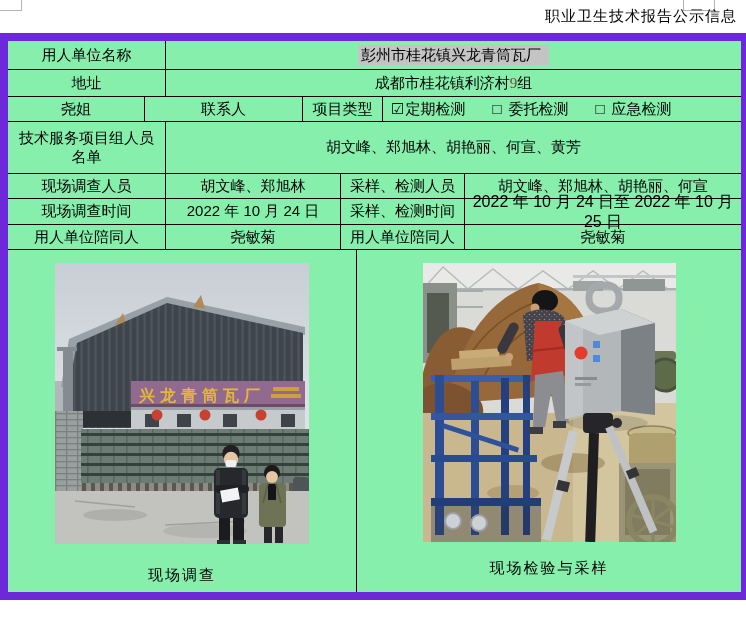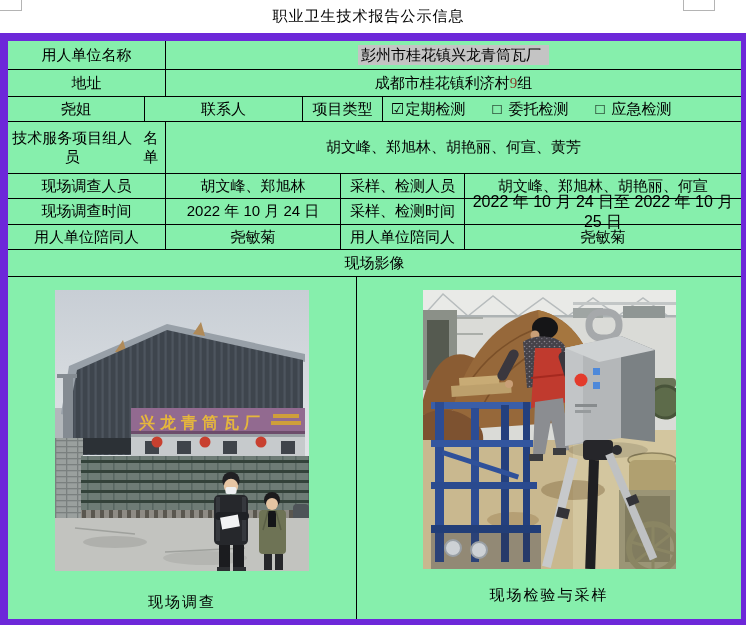--- a/index.html
+++ b/index.html
@@ -6,21 +6,21 @@
   body{
     width:746px;height:625px;position:relative;background:#fff;overflow:hidden;
     font-family:"Liberation Sans","DejaVu Sans",sans-serif;color:#000;
   }
   
   .artifact-tl{position:absolute;left:0;top:0;width:21px;height:10px;
     border-right:1px solid #b4b4b4;border-bottom:1px solid #b4b4b4;}
   .artifact-tr{position:absolute;left:683px;top:0;width:30px;height:10px;
     border-left:1px solid #b4b4b4;border-right:1px solid #b4b4b4;border-bottom:1px solid #b4b4b4;}
 
-  .doc-title{position:absolute;top:7px;left:0;width:737px;text-align:center;
+  .doc-title{position:absolute;top:7px;left:0;width:737px;text-align:right;
     font-size:15px;letter-spacing:1px;}
 
   .tbl{position:absolute;top:33px;left:0;width:733px;border:8px solid #6d28d9;background:#86efac;}
   .row{display:flex;border-bottom:1px solid #000;}
   .row:last-child{border-bottom:none;}
   .cell{border-right:1px solid #000;display:flex;align-items:center;justify-content:center;
     font-size:15px;box-sizing:border-box;text-align:center;line-height:1.25;}
   .cell:last-child{border-right:none;}
   .c-label{width:158px;flex:0 0 158px;}
   .c-flex{flex:1 1 auto;min-width:0;}
@@ -36,21 +36,21 @@
   .c-options{justify-content:flex-start;padding-left:8px;gap:27px;}
   .opt{display:flex;align-items:center;}
   .opt .glyph{font-size:15px;margin-right:1px;}
   .opt.gap .glyph{margin-right:7px;}
 
   
   .c-val2{width:175px;flex:0 0 175px;}
   .c-label2{width:124px;flex:0 0 124px;}
   .fs14{font-size:16px;}
 
-  .team-label{display:flex;flex-direction:row;align-items:center;}
+  .team-label{display:flex;flex-direction:column;align-items:center;}
 
   
   .c-photo-left{width:349px;flex:0 0 349px;}
   .photo-cell{display:flex;flex-direction:column;align-items:center;justify-content:flex-start;position:relative;}
   .photo-frame{overflow:hidden;position:relative;}
   .photo-frame svg{display:block;}
   .pf-left{margin-top:13px;width:254px;height:281px;}
   .pf-right{margin-top:13px;width:253px;height:279px;}
   .caption{position:absolute;left:0;width:100%;text-align:center;font-size:15px;letter-spacing:2px;}
   .cap-left{bottom:7px;margin-top:30px;}
@@ -124,23 +124,20 @@
     <div class="cell c-flex h25 fs14">2022 年 10 月 24 日至 2022 年 10 月 25 日</div>
   </div>
 
   <div class="row">
     <div class="cell c-label h24">用人单位陪同人</div>
     <div class="cell c-val2 h24">尧敏菊</div>
     <div class="cell c-label2 h24">用人单位陪同人</div>
     <div class="cell c-flex h24">尧敏菊</div>
   </div>
 
-  <div class="row">
-    <div class="cell c-flex h26">现场影像</div>
-  </div>
 
   <div class="row">
     <div class="cell c-photo-left h342 photo-cell">
       <div class="photo-frame pf-left">
         <svg width="254" height="281" viewBox="0 0 254 281">
           <defs>
             <linearGradient id="skyg" x1="0" y1="0" x2="0" y2="1">
               <stop offset="0" stop-color="#c8ced5"></stop>
                 <stop offset="0.5" stop-color="#dde1e4"></stop>
                 <stop offset="1" stop-color="#e7e9ea"></stop>

